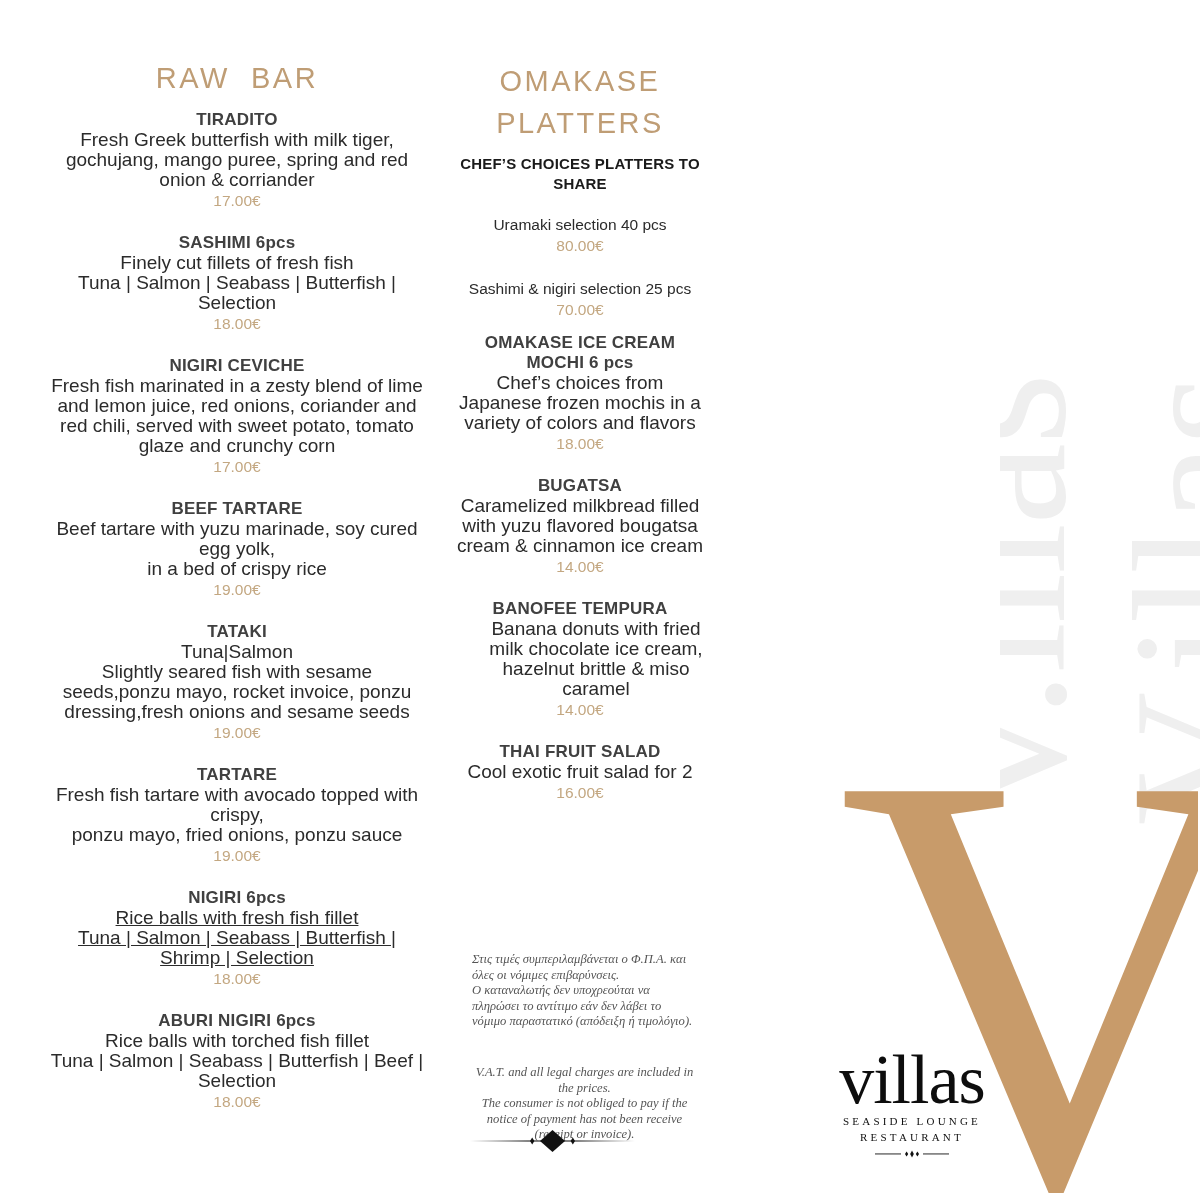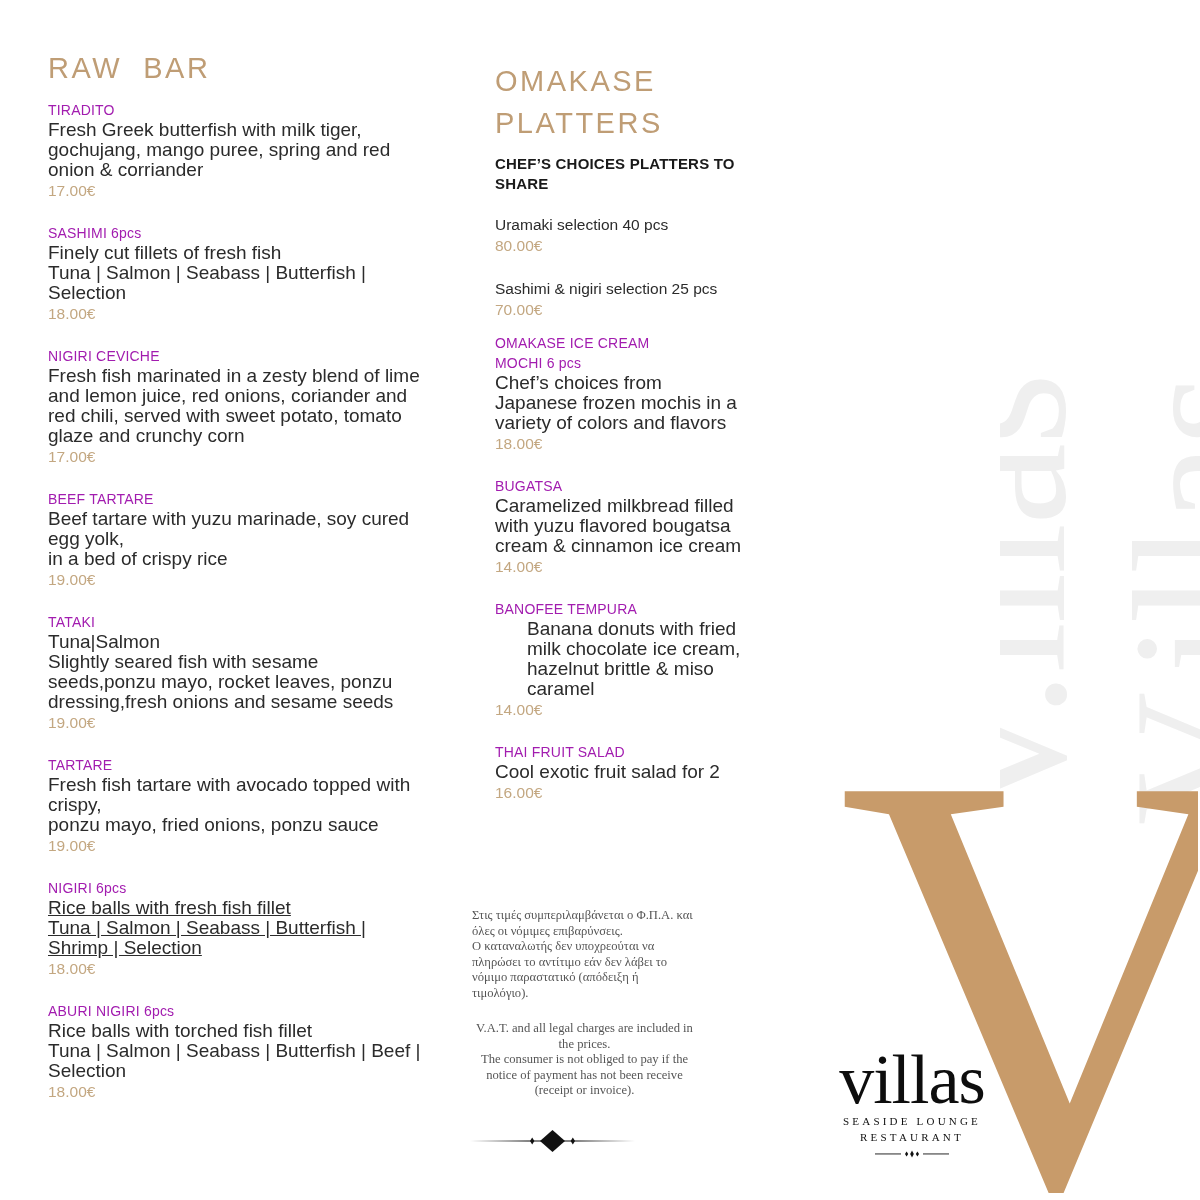--- a/index.html
+++ b/index.html
@@ -59,21 +59,21 @@
     letter-spacing: 0;
     overflow: hidden;
   }
 
   
   .col {
     position: absolute;
     top: 0;
   }
   .col-left  { left: 48px;  width: 378px; }
-  .col-right { left: 495px; width: 248px; }
+  .col-right { left: 456px; width: 248px; text-align: center; }
 
   .section-title {
     font-family: "Liberation Sans", sans-serif;
     font-weight: 400;
     color: #bf9d75;
     letter-spacing: 2.5px;
     white-space: pre;
   }
   .title-raw {
     font-size: 29px;
@@ -86,23 +86,23 @@
     margin: 0 0 10px 0;
   }
   .title-dessert {
     font-size: 29px;
     line-height: 32px;
     margin: 0 0 16px 0;
   }
 
   .item { margin: 0 0 22px 0; }
   .item-name {
-    font-size: 14px;
-    font-weight: normal;
-    color: #a21caf;
+    font-size: 17px;
+    font-weight: bold;
+    color: #404040;
     line-height: 20px;
     letter-spacing: 0.2px;
   }
   .item-desc {
     font-size: 19px;
     color: #2b2b2b;
     line-height: 20px;
     font-weight: 400;
   }
   .item-price {
@@ -125,23 +125,25 @@
     color: #2b2b2b;
     line-height: 21px;
   }
 
   
   .legal {
     position: absolute;
     left: 472px;
     width: 225px;
     font-family: "Liberation Serif", serif;
+    font-style: italic;
     font-size: 12.6px;
     line-height: 15.5px;
     color: #555555;
+    margin-top: 44px;
   }
   .legal-gr { top: 908px; }
   .legal-en { top: 1021px; }
 
   
   .divider {
     position: absolute;
     left: 470px;
     top: 1126px;
     width: 165px;
@@ -180,21 +182,21 @@
 
   <div class="watermark-wrap">
     <div class="watermark">
       <span>V.illas</span>
       <span>V.illas</span>
     </div>
   </div>
 
   <div class="big-v">V</div>
 
-  <div class="col col-left" style="top:52px;">
+  <div class="col col-left" style="top:62px;text-align:center;">
     <div class="section-title title-raw">RAW  BAR</div>
     <div id="raw-items">
         <div class="item">
           <div class="item-name">TIRADITO</div>
           <div class="item-desc" style="white-space: pre-line;">Fresh Greek butterfish with milk tiger, gochujang, mango puree, spring and red onion &amp; corriander</div>
           <div class="item-price">17.00€</div>
         </div>
         <div class="item">
           <div class="item-name">SASHIMI 6pcs</div>
           <div class="item-desc" style="white-space: pre-line;">Finely cut fillets of fresh fish
@@ -208,21 +210,21 @@
         </div>
         <div class="item">
           <div class="item-name">BEEF TARTARE</div>
           <div class="item-desc" style="white-space: pre-line;">Beef tartare with yuzu marinade, soy cured egg yolk,
 in a bed of crispy rice</div>
           <div class="item-price">19.00€</div>
         </div>
         <div class="item">
           <div class="item-name">TATAKI</div>
           <div class="item-desc" style="white-space: pre-line;">Tuna|Salmon
-Slightly seared fish with sesame seeds,ponzu mayo, rocket leaves, ponzu dressing,fresh onions and sesame seeds</div>
+Slightly seared fish with sesame seeds,ponzu mayo, rocket invoice, ponzu dressing,fresh onions and sesame seeds</div>
           <div class="item-price">19.00€</div>
         </div>
         <div class="item">
           <div class="item-name">TARTARE</div>
           <div class="item-desc" style="white-space: pre-line;">Fresh fish tartare with avocado topped with crispy,
 ponzu mayo, fried onions, ponzu sauce</div>
           <div class="item-price">19.00€</div>
         </div>
         <div class="item">
           <div class="item-name">NIGIRI 6pcs</div>

